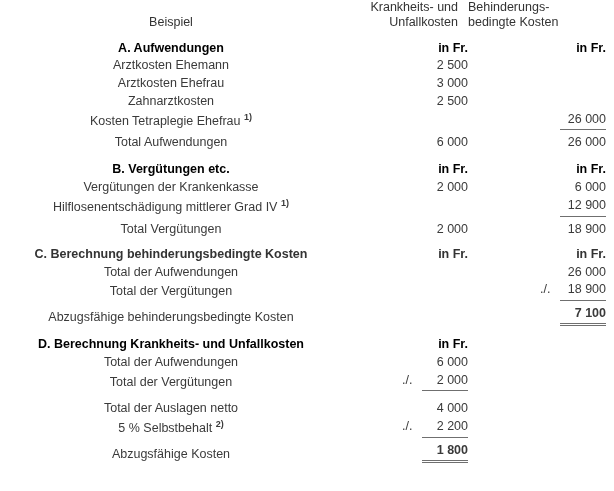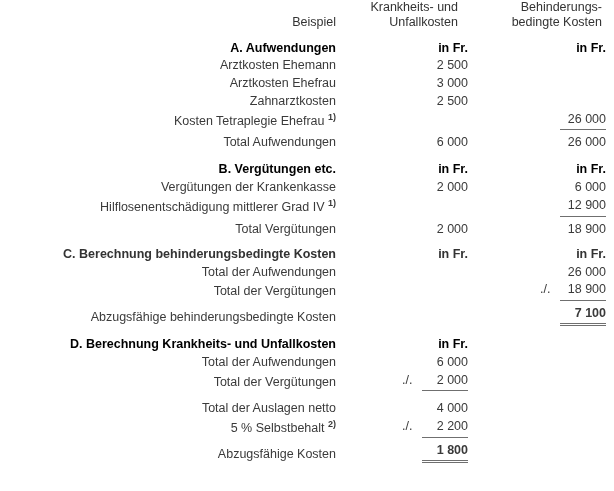--- a/index.html
+++ b/index.html
@@ -41,35 +41,35 @@
     font-weight: bold;
     color: #333333;
     padding-bottom: 2px;
     line-height: 1.18;
   }
   .hdr .num {
     text-align: right;
     padding-right: 10px;
   }
   .hdr .num2 {
-    text-align: right;
+    text-align: left;
     padding-right: 4px;
   }
   .num {
     text-align: right;
     padding-right: 10px;
     white-space: nowrap;
   }
   .num2 {
     text-align: right;
     padding-right: 4px;
     white-space: nowrap;
   }
   .lbl {
-    text-align: right;
+    text-align: center;
     white-space: nowrap;
   }
   tr.row td { line-height: 1.42; height: 17px; }
   tr.section td {
     font-weight: bold;
     color: #000000;
     padding-top: 9px;
     line-height: 1.5;
   }
   tr.section-tight td {

